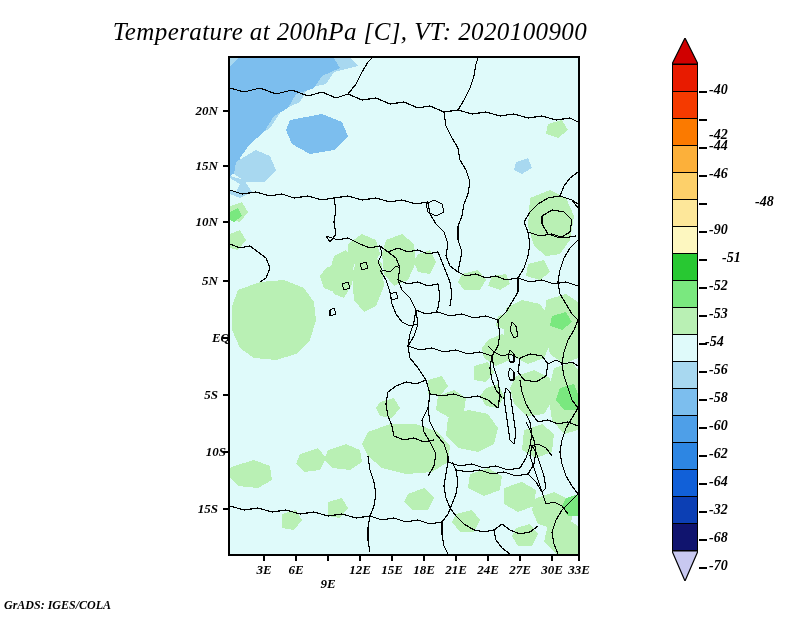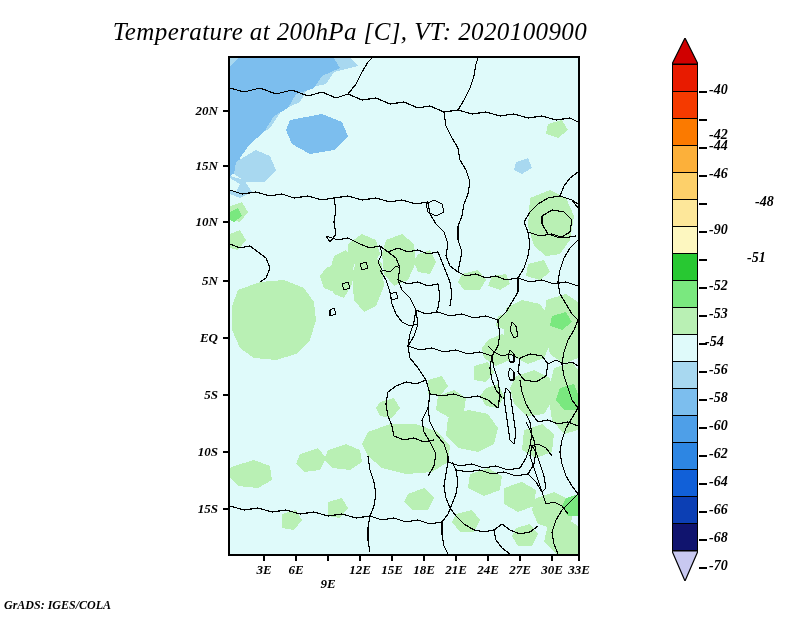--- a/index.html
+++ b/index.html
@@ -255,27 +255,27 @@
   <div class="ytick" style="left:223px;top:165px;"></div>
   <div class="ylab" style="left:172px;top:158px;">15N</div>
 
   <div class="ytick" style="left:223px;top:221px;"></div>
   <div class="ylab" style="left:172px;top:214px;">10N</div>
 
   <div class="ytick" style="left:223px;top:280px;"></div>
   <div class="ylab" style="left:172px;top:273px;">5N</div>
 
   <div class="ytick" style="left:223px;top:337px;"></div>
-  <div class="ylab" style="left:172px;top:330px;">EQ</div>
+  <div class="ylab" style="left:184px;top:330px;">EQ</div>
 
   <div class="ytick" style="left:223px;top:394px;"></div>
   <div class="ylab" style="left:172px;top:387px;">5S</div>
 
   <div class="ytick" style="left:223px;top:451px;"></div>
-  <div class="ylab" style="left:172px;top:444px;">10S</div>
+  <div class="ylab" style="left:180px;top:444px;">10S</div>
 
   <div class="ytick" style="left:223px;top:508px;"></div>
   <div class="ylab" style="left:172px;top:501px;">15S</div>
 
   <div class="xtick" style="left:263px;top:556px;"></div>
   <div class="xlab" style="left:244px;top:562px;">3E</div>
 
   <div class="xtick" style="left:295px;top:556px;"></div>
   <div class="xlab" style="left:276px;top:562px;">6E</div>
 
@@ -342,36 +342,36 @@
     <div class="clab" style="top: 127px; left: 709px;">-42</div>
     <div class="ctick" style="top: 147px; left: 699px;"></div>
     <div class="clab" style="top: 138px; left: 709px;">-44</div>
     <div class="ctick" style="top: 175px; left: 699px;"></div>
     <div class="clab" style="top: 166px; left: 709px;">-46</div>
     <div class="ctick" style="top: 203px; left: 699px;"></div>
     <div class="clab" style="top: 194px; left: 709px; margin-left: 46px;">-48</div>
     <div class="ctick" style="top: 231px; left: 699px;"></div>
     <div class="clab" style="top: 222px; left: 709px;">-90</div>
     <div class="ctick" style="top: 259px; left: 699px;"></div>
-    <div class="clab" style="top: 250px; left: 747px; text-align: right;">-51</div>
+    <div class="clab" style="top: 250px; left: 722px; text-align: right;">-51</div>
     <div class="ctick" style="top: 287px; left: 699px;"></div>
     <div class="clab" style="top: 278px; left: 709px;">-52</div>
     <div class="ctick" style="top: 315px; left: 699px;"></div>
     <div class="clab" style="top: 306px; left: 709px;">-53</div>
     <div class="ctick" style="top: 343px; left: 699px;"></div>
     <div class="clab" style="top: 334px; left: 705px;">-54</div>
     <div class="ctick" style="top: 371px; left: 699px;"></div>
     <div class="clab" style="top: 362px; left: 709px;">-56</div>
     <div class="ctick" style="top: 399px; left: 699px;"></div>
     <div class="clab" style="top: 390px; left: 709px;">-58</div>
     <div class="ctick" style="top: 427px; left: 699px;"></div>
     <div class="clab" style="top: 418px; left: 709px; text-align: right;">-60</div>
     <div class="ctick" style="top: 455px; left: 699px;"></div>
     <div class="clab" style="top: 446px; left: 709px;">-62</div>
     <div class="ctick" style="top: 483px; left: 699px;"></div>
     <div class="clab" style="top: 474px; left: 709px;">-64</div>
     <div class="ctick" style="top: 511px; left: 699px;"></div>
-    <div class="clab" style="top: 502px; left: 709px;">-66</div>
+    <div class="clab" style="top: 502px; left: 709px;">-32</div>
     <div class="ctick" style="top: 539px; left: 699px;"></div>
     <div class="clab" style="top: 530px; left: 709px;">-68</div>
     <div class="ctick" style="top: 567px; left: 699px;"></div>
     <div class="clab" style="top: 558px; left: 709px;">-70</div>
   </div>
 
 </body></html>

